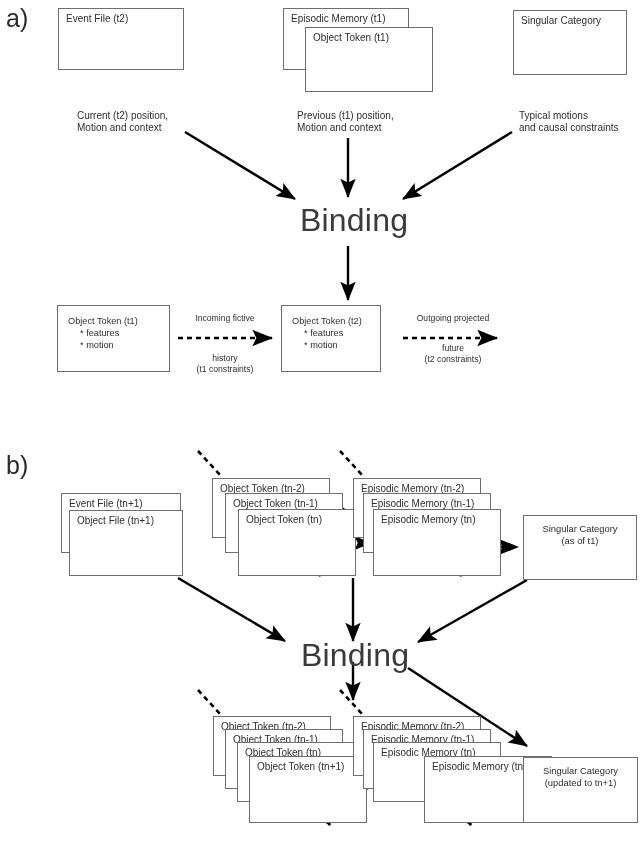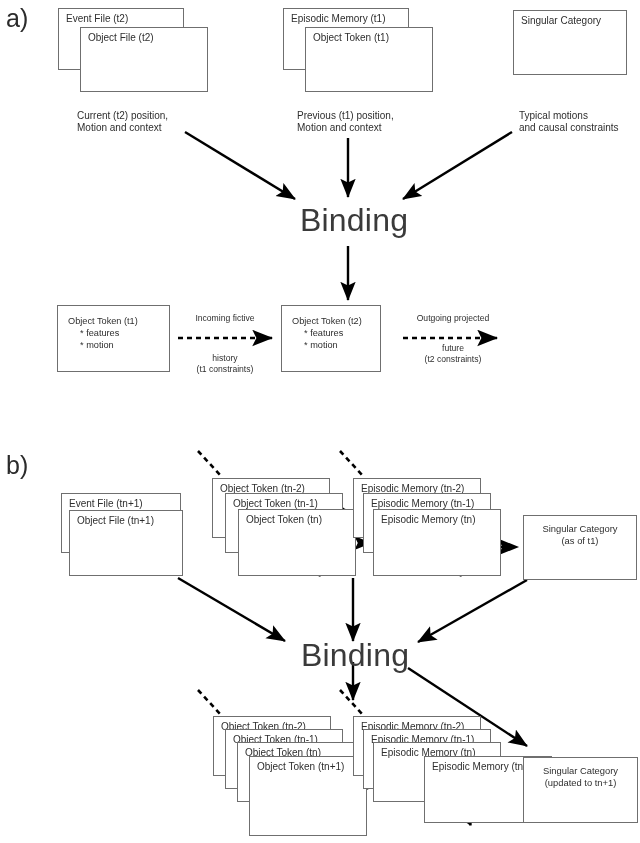--- a/index.html
+++ b/index.html
@@ -101,23 +101,20 @@
     <g>
       <line x1="493" y1="789" x2="518" y2="789" stroke="#000" stroke-width="2.6" stroke-dasharray="5,4" marker-end="url(#ah)"></line>
     </g>
   </svg>
 
   <div class="panel-label" style="left:6px;top:4px;">a)</div>
 
   <div class="box" style="left:58px;top:8px;width:126px;height:62px;">
     <div class="cap">Event File (t2)</div>
   </div>
-  <div class="box" style="left:80px;top:27px;width:128px;height:65px;">
-    <div class="cap">Object File (t2)</div>
-  </div>
 
   <div class="box" style="left:283px;top:8px;width:126px;height:62px;">
     <div class="cap">Episodic Memory (t1)</div>
   </div>
   <div class="box" style="left:305px;top:27px;width:128px;height:65px;">
     <div class="cap">Object Token (t1)</div>
   </div>
 
   <div class="box" style="left:513px;top:10px;width:114px;height:65px;">
     <div class="cap">Singular Category</div>
@@ -188,21 +185,21 @@
 
   <div class="box" style="left:213px;top:716px;width:118px;height:60px;">
     <div class="cap">Object Token (tn-2)</div>
   </div>
   <div class="box" style="left:225px;top:729px;width:118px;height:60px;">
     <div class="cap">Object Token (tn-1)</div>
   </div>
   <div class="box" style="left:237px;top:742px;width:118px;height:60px;">
     <div class="cap">Object Token (tn)</div>
   </div>
-  <div class="box" style="left:249px;top:756px;width:118px;height:80px;">
+  <div class="box" style="left:249px;top:756px;width:118px;height:67px;">
     <div class="cap">Object Token (tn+1)</div>
   </div>
 
   <div class="box" style="left:353px;top:716px;width:128px;height:60px;">
     <div class="cap">Episodic Memory (tn-2)</div>
   </div>
   <div class="box" style="left:363px;top:729px;width:128px;height:60px;">
     <div class="cap">Episodic Memory (tn-1)</div>
   </div>
   <div class="box" style="left:373px;top:742px;width:128px;height:60px;">

